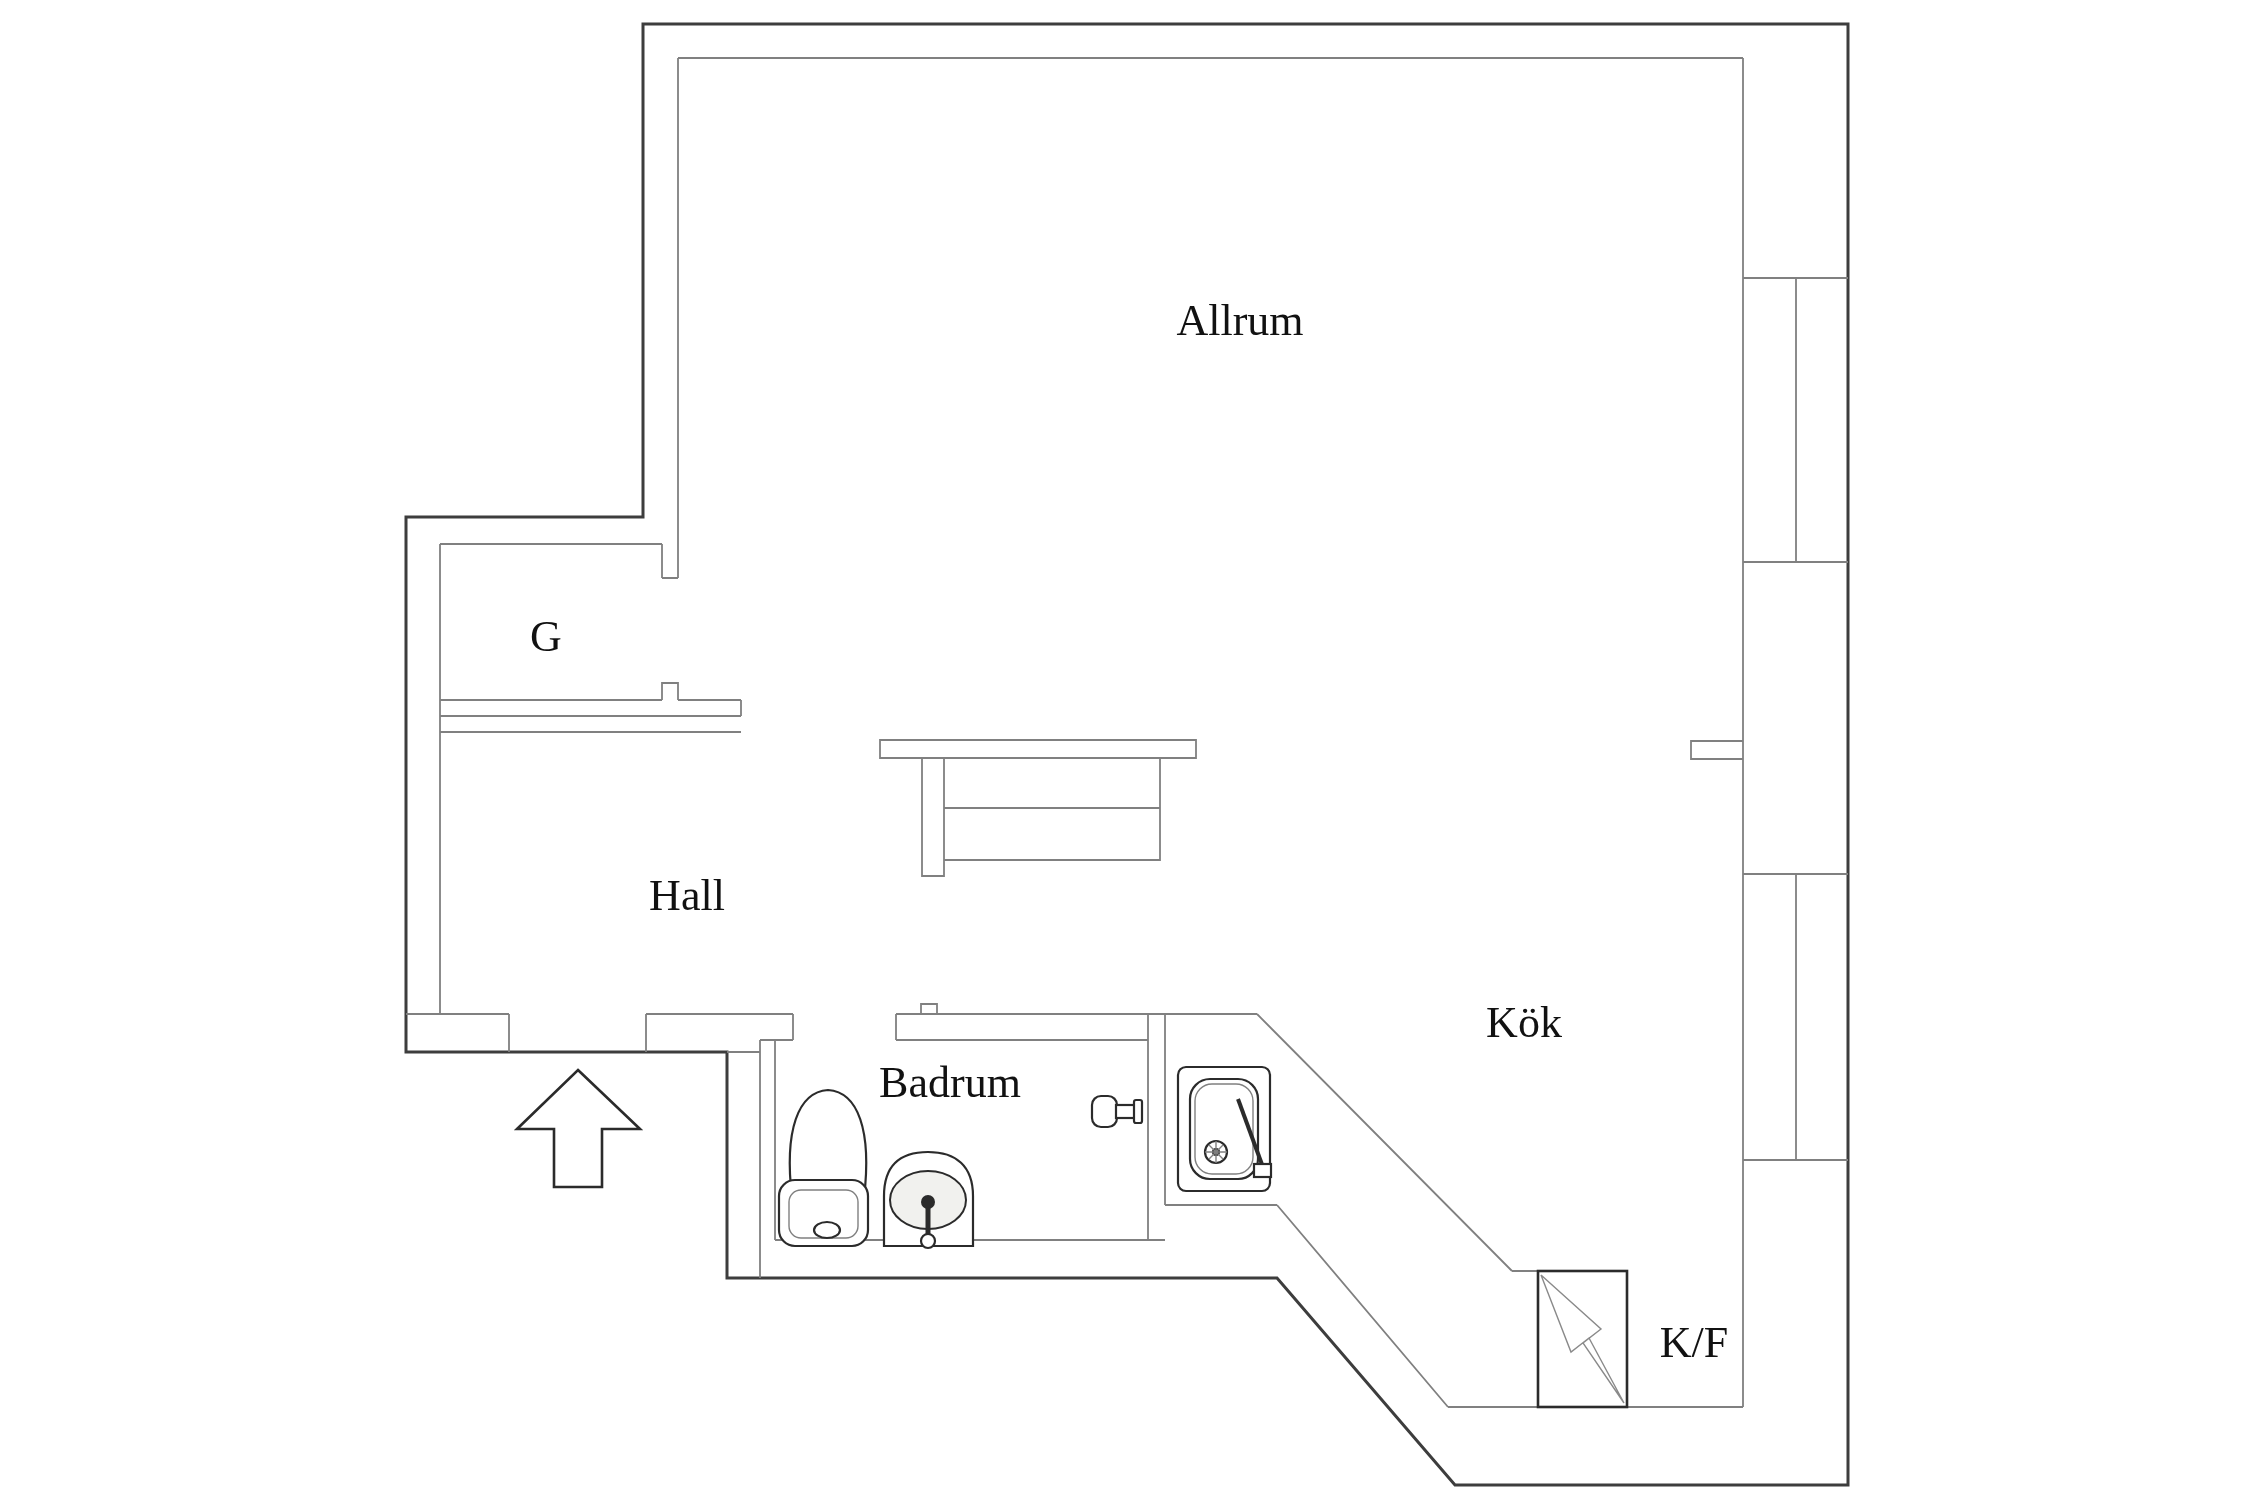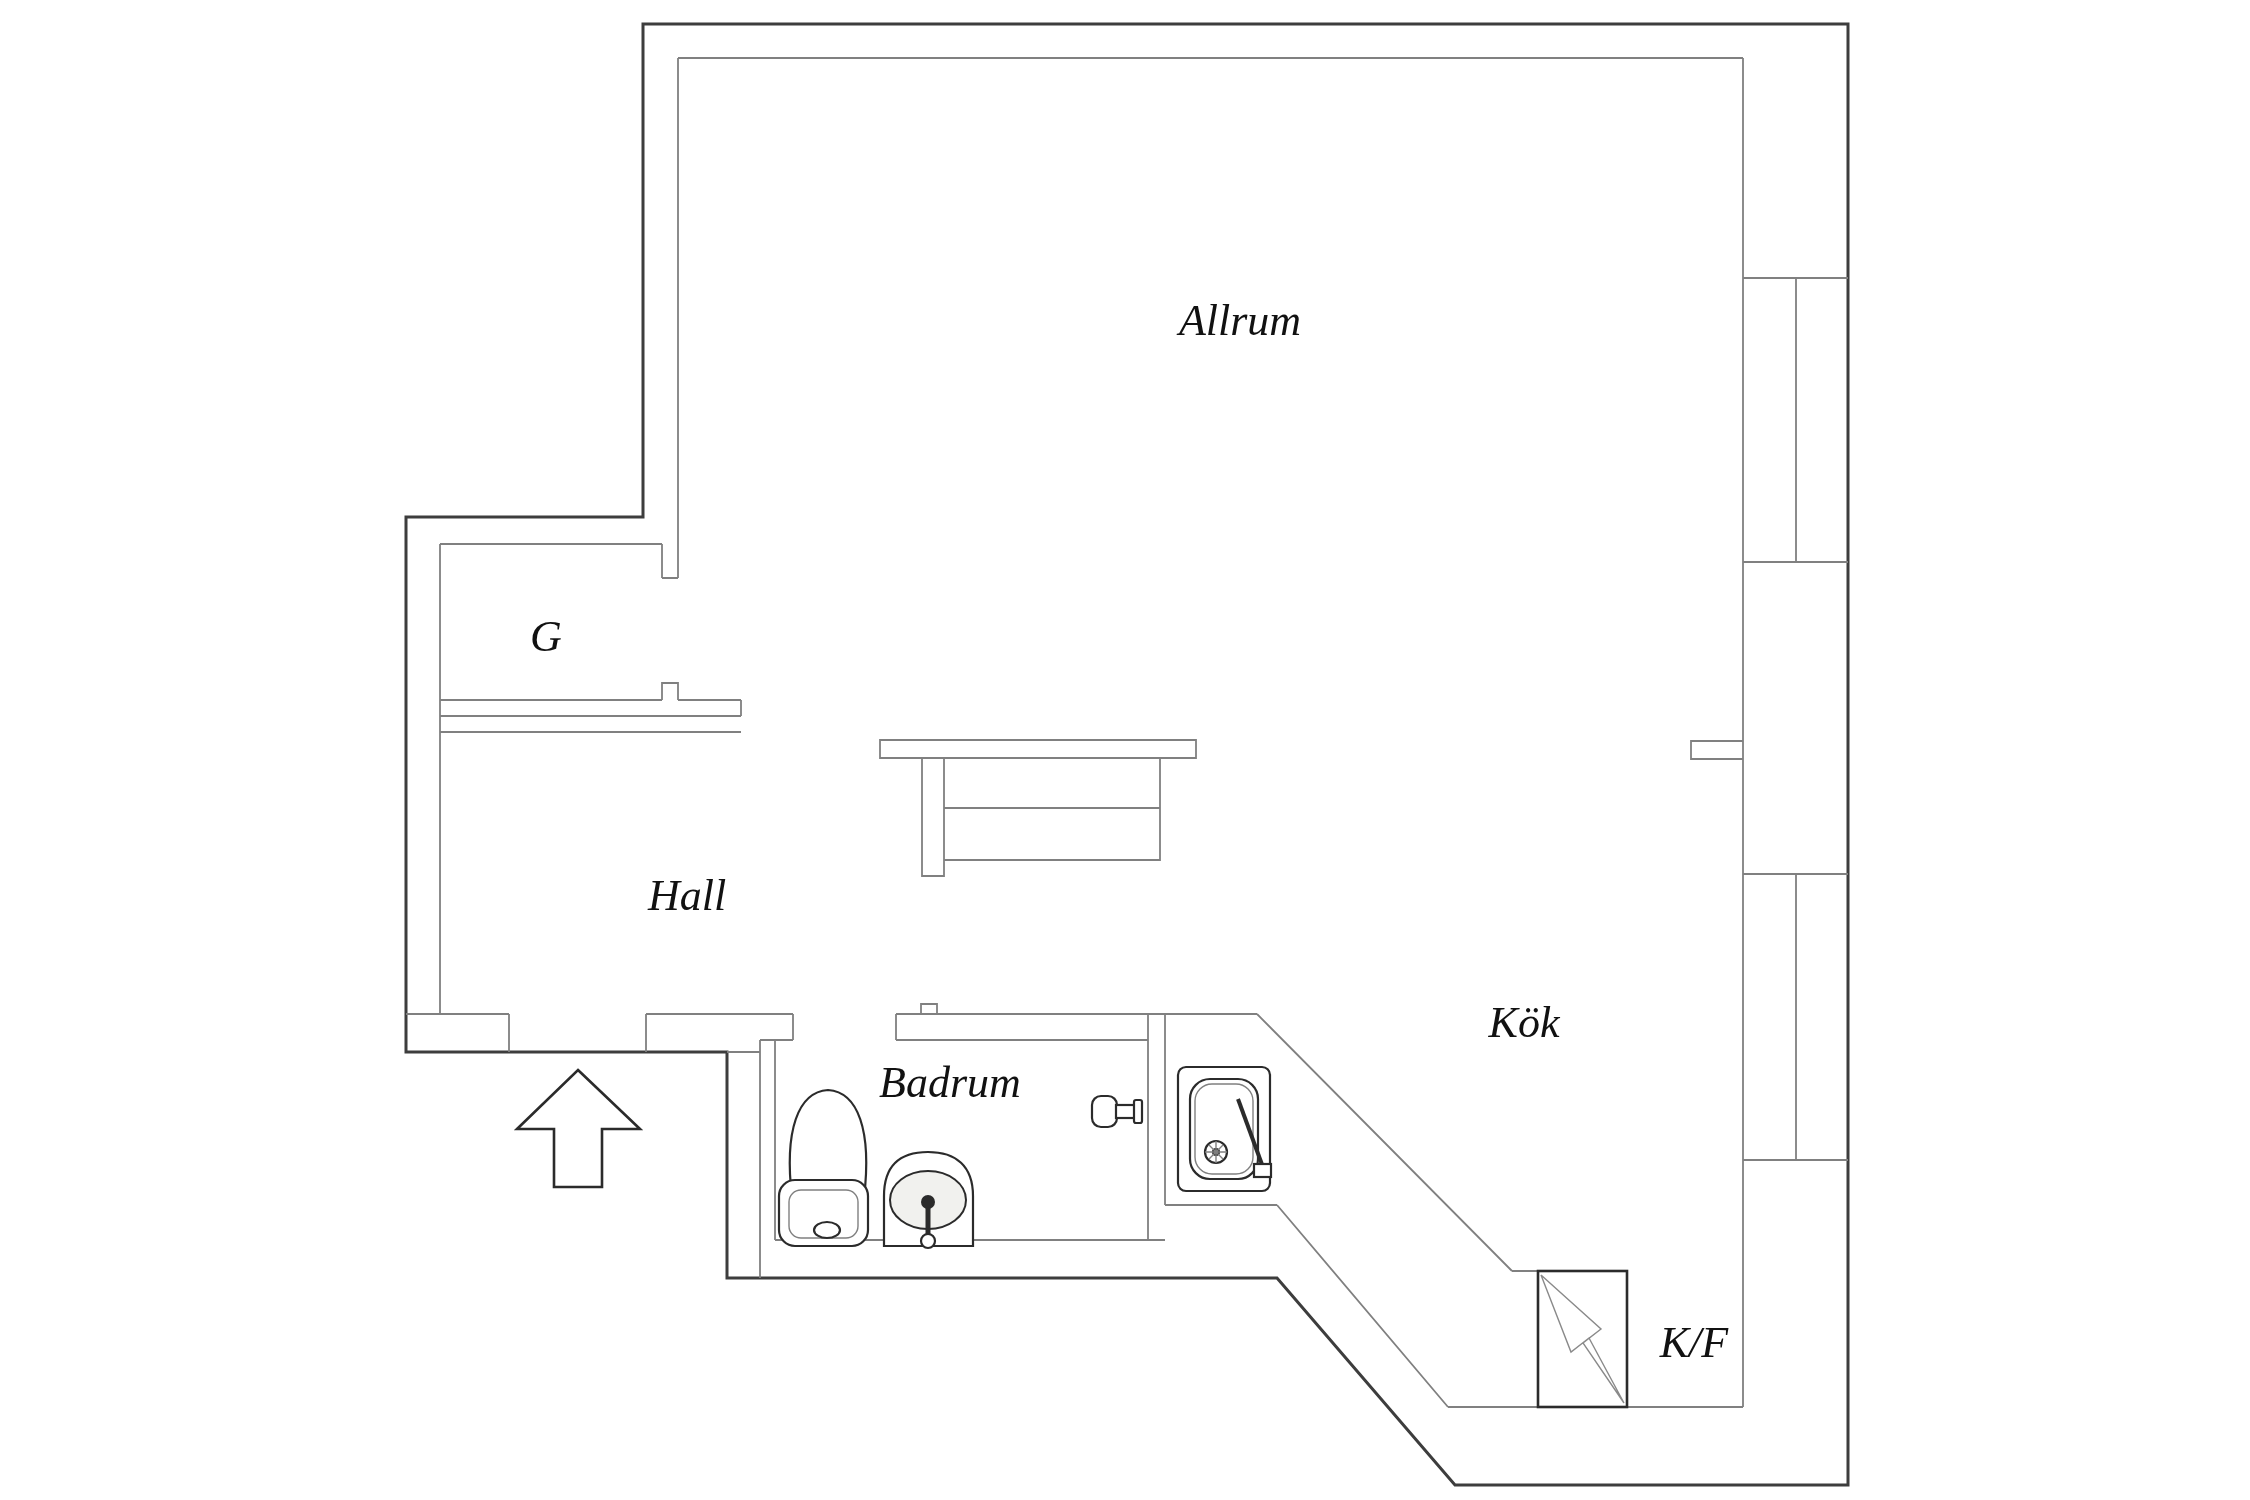--- a/index.html
+++ b/index.html
@@ -1,16 +1,16 @@
 <!DOCTYPE html>
 <html style="--bg: #ffffff; --outer: #3d3d3d; --inner: #808080; --fixture: #2b2b2b; --txt: #111111;"><head>
 <meta charset="utf-8">
 <style>
   html,body{margin:0;padding:0;background:#fff;}
-  .stage{position:relative;width:1926px;height:1500px;background:var(--bg,#fff);overflow:hidden;font-style:italic;}
+  .stage{position:relative;width:1926px;height:1500px;background:var(--bg,#fff);overflow:hidden;}
   svg{display:block;}
   .outer{stroke:var(--outer,#3d3d3d);stroke-width:3;fill:none;stroke-linejoin:miter;}
   .inner{stroke:var(--inner,#808080);stroke-width:1.8;fill:none;}
   .fixture{stroke:var(--fixture,#2b2b2b);stroke-width:2.2;fill:#fff;}
   .fixture-thin{stroke:var(--inner,#808080);stroke-width:1.4;fill:none;}
   .kfbox{stroke:var(--fixture,#2b2b2b);stroke-width:2.6;fill:#fff;}
   .bolt{stroke:#8a8a8a;stroke-width:1.4;fill:none;stroke-linejoin:miter;}
   .arrow{stroke:var(--fixture,#2b2b2b);stroke-width:2.6;fill:#fff;stroke-linejoin:miter;}
   .lbl{font-family:"Liberation Serif","DejaVu Serif",serif;font-size:44px;fill:var(--txt,#111);}
   .basin-fill{fill:#f1f1ee;stroke:var(--fixture,#2b2b2b);stroke-width:2;}

